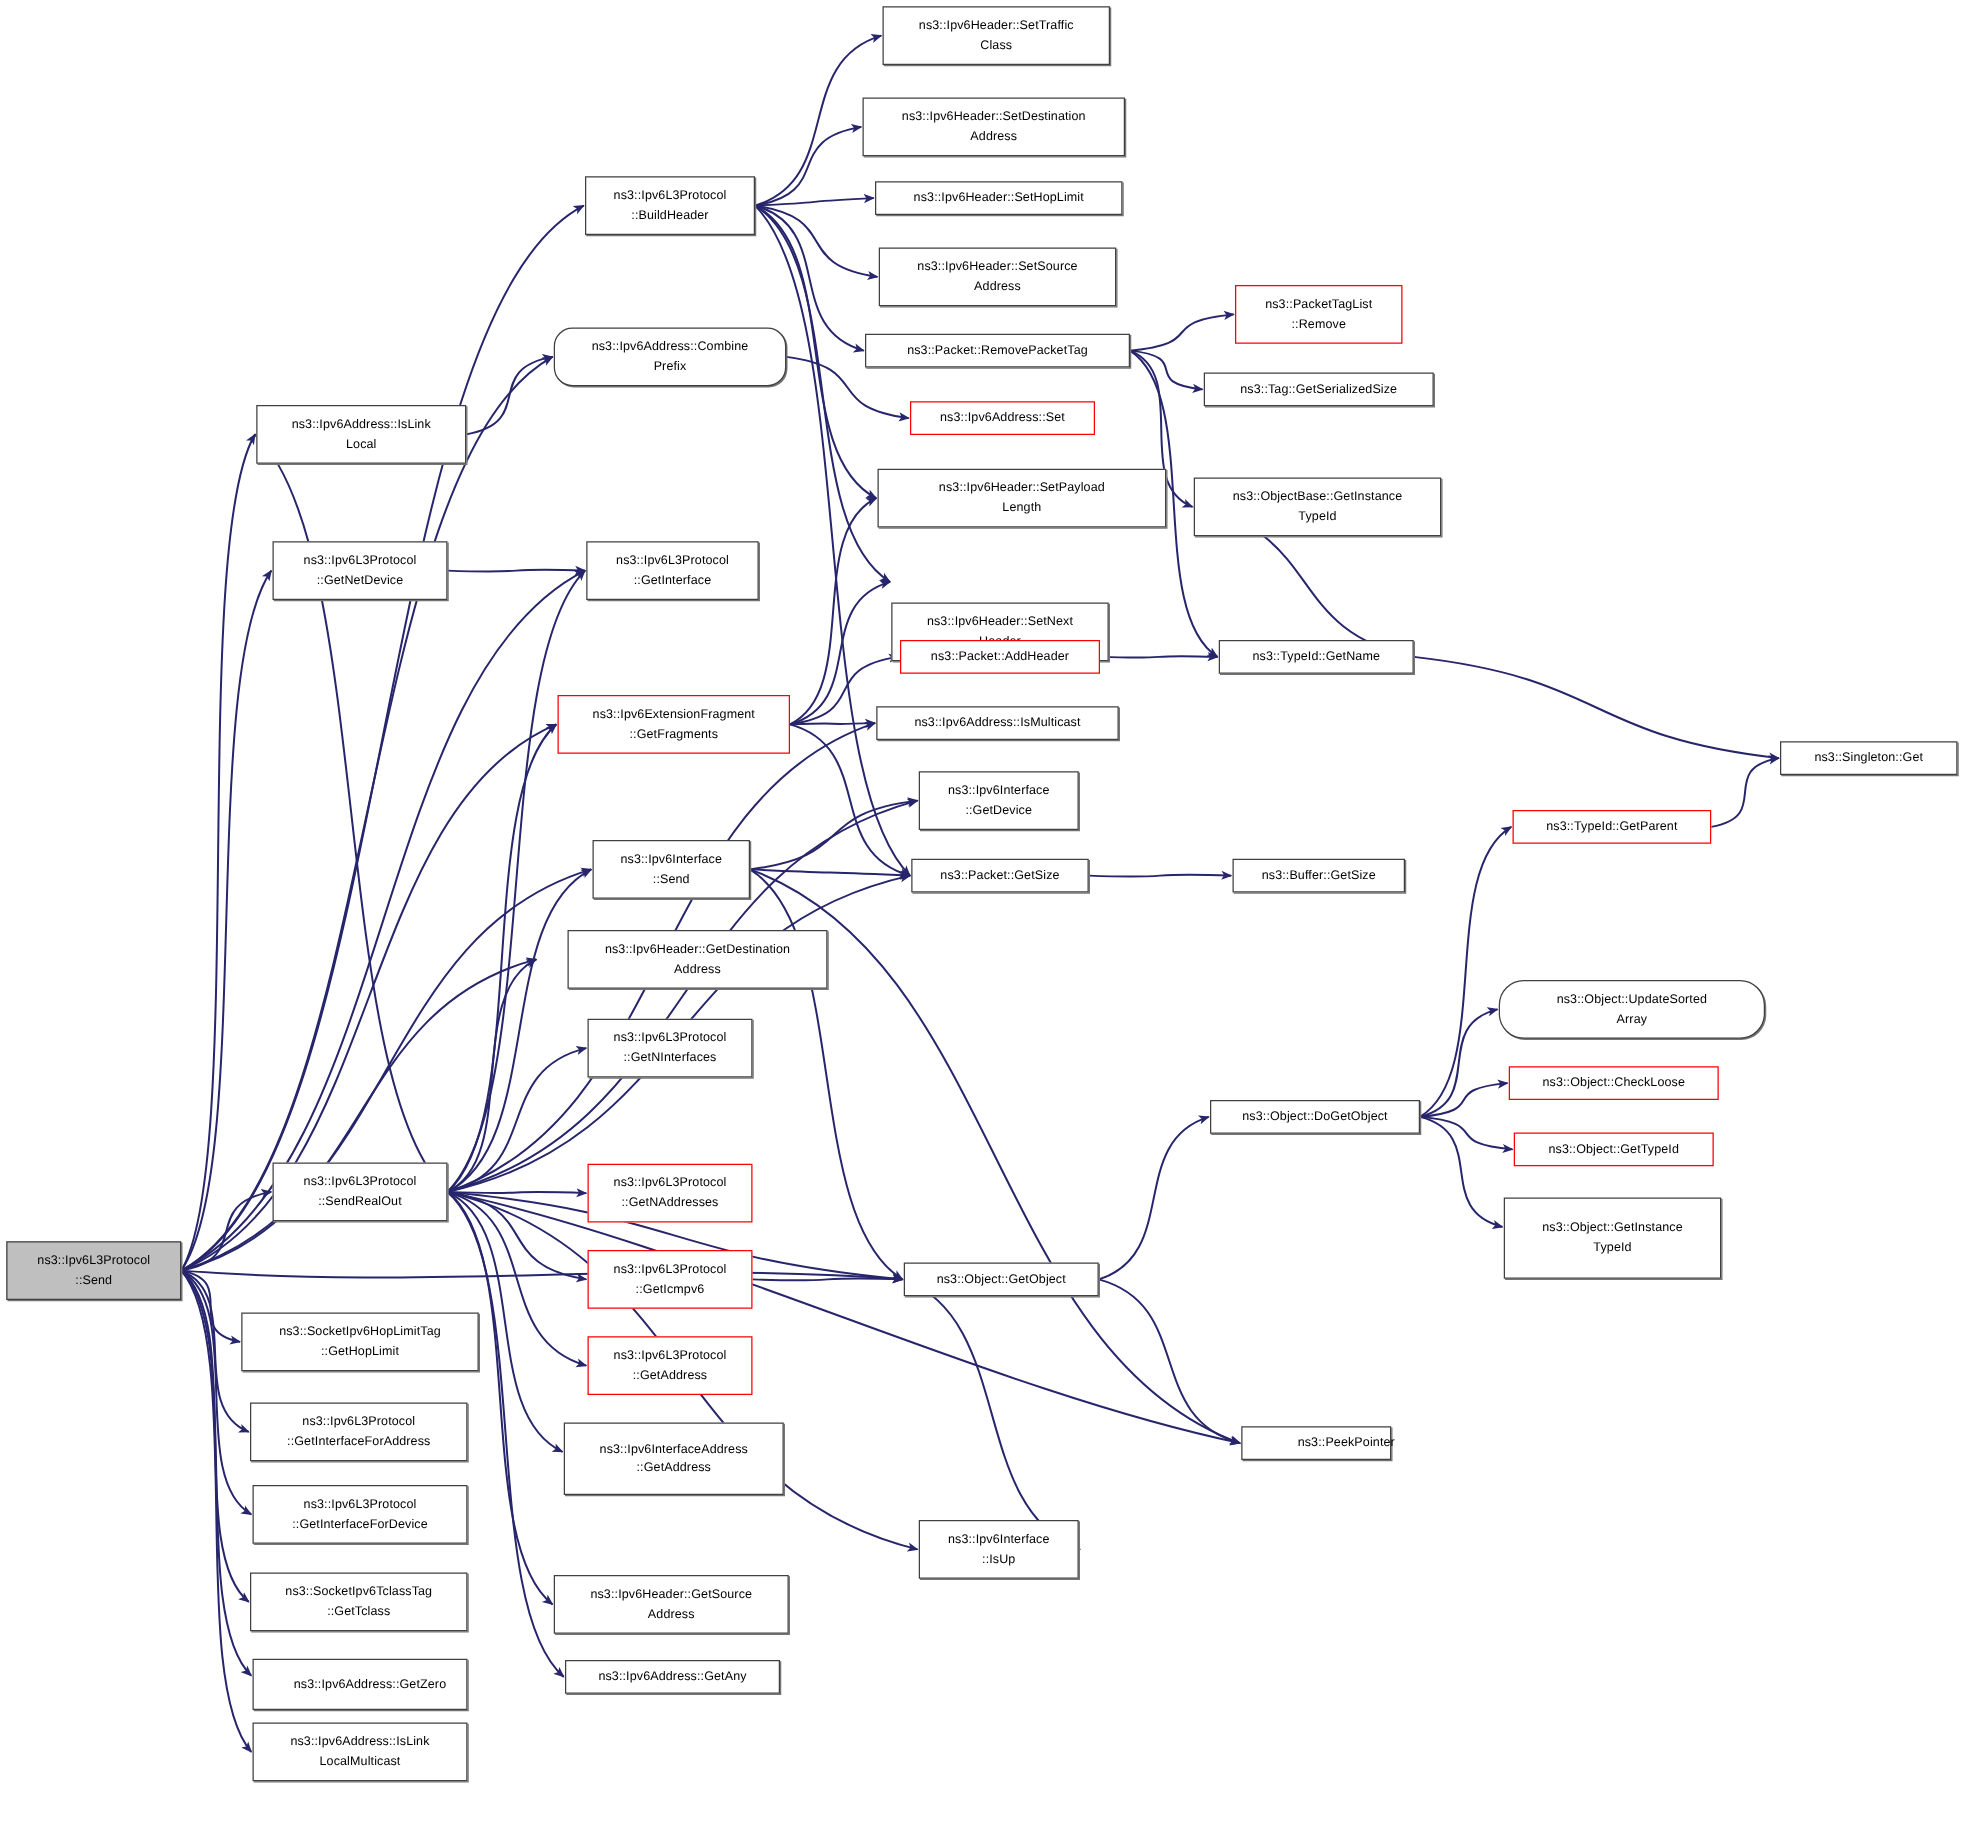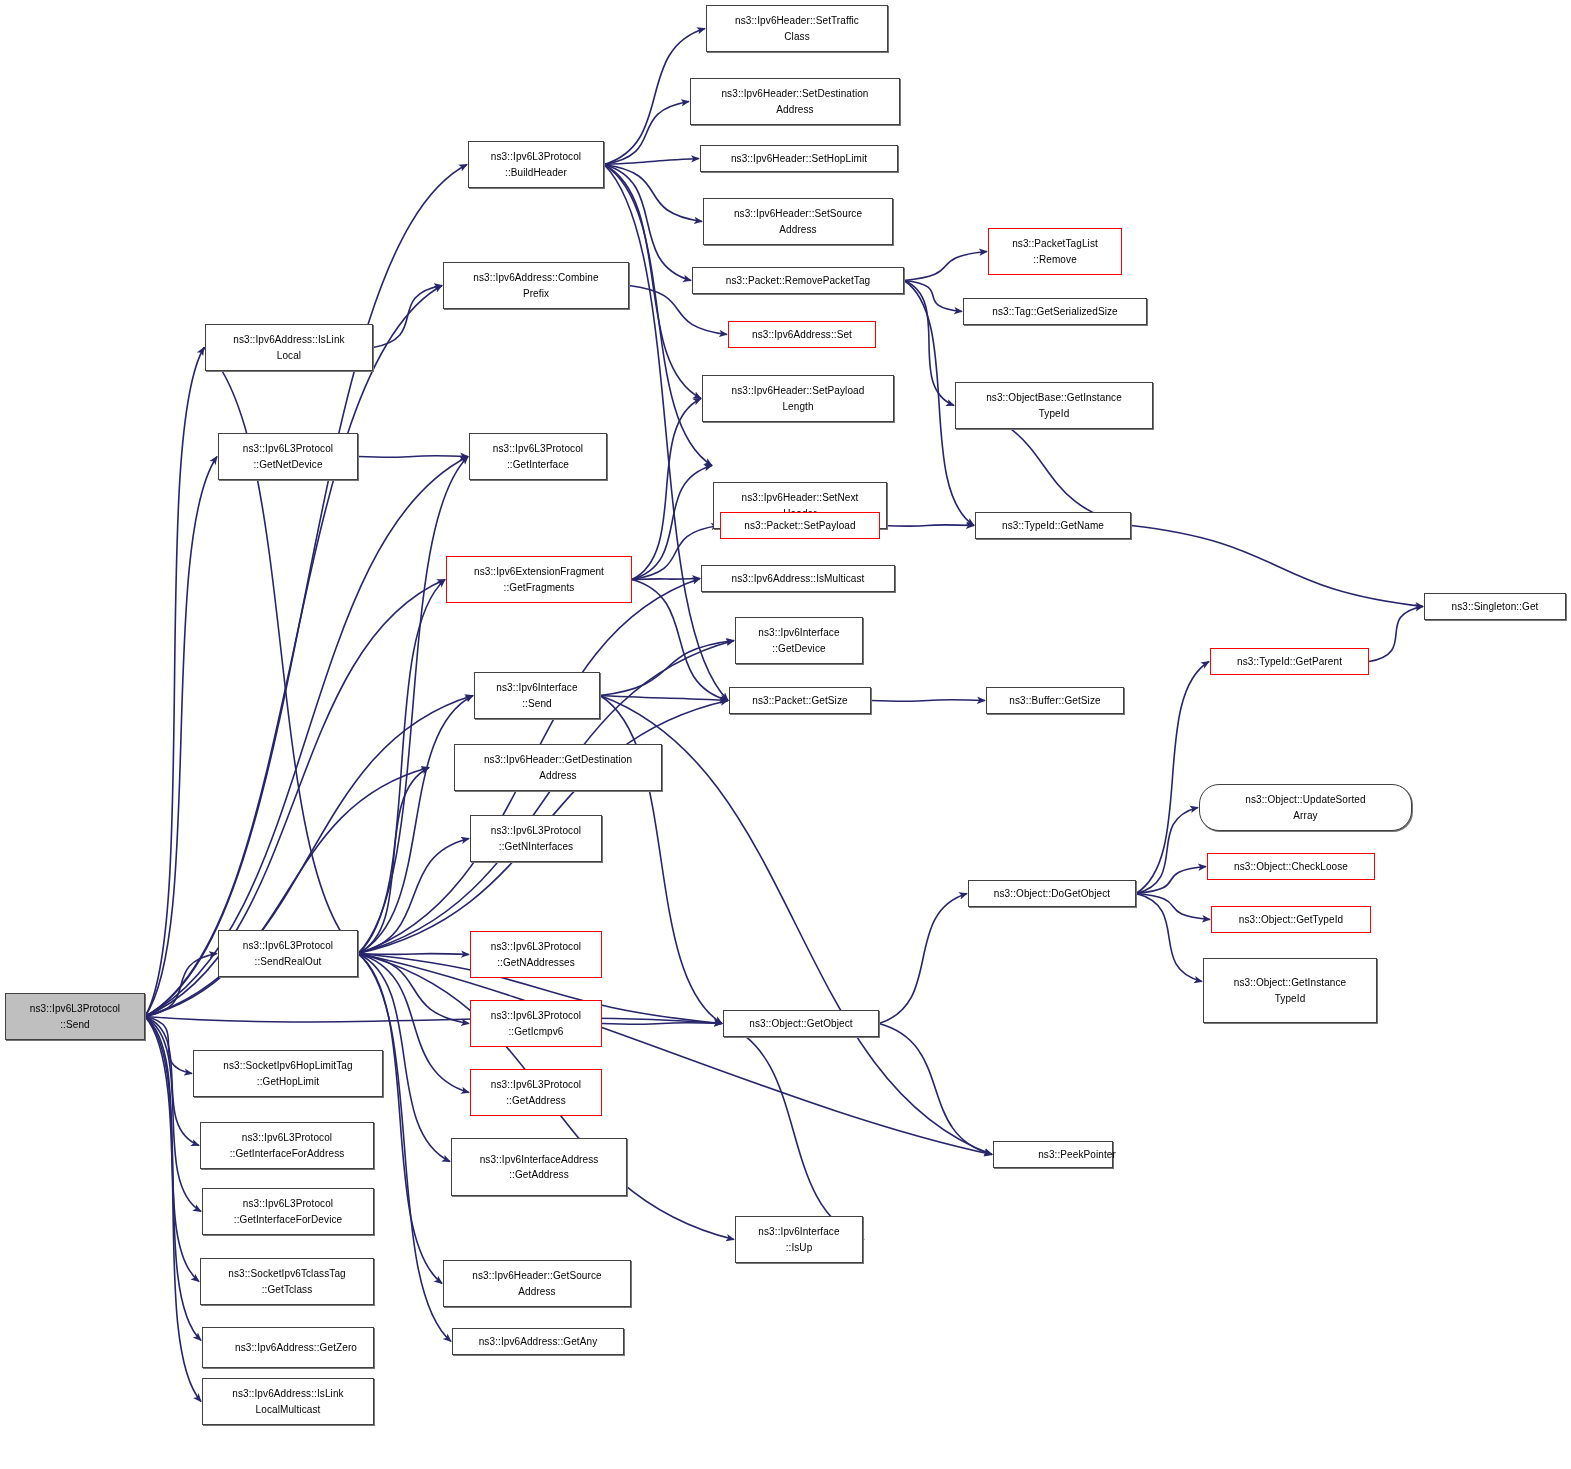--- a/index.html
+++ b/index.html
@@ -136,40 +136,40 @@
 ::Send</span></div>
       <div class="node" style="left: 468px; top: 141px; width: 136px; height: 47px;"><span class="lbl">ns3::Ipv6L3Protocol
 ::BuildHeader</span></div>
       <div class="node" style="left: 706px; top: 5px; width: 182px; height: 47px;"><span class="lbl">ns3::Ipv6Header::SetTraffic
 Class</span></div>
       <div class="node" style="left: 690px; top: 78px; width: 210px; height: 47px;"><span class="lbl">ns3::Ipv6Header::SetDestination
 Address</span></div>
       <div class="node" style="left: 700px; top: 145px; width: 198px; height: 27px;"><span class="lbl">ns3::Ipv6Header::SetHopLimit</span></div>
       <div class="node" style="left: 703px; top: 198px; width: 190px; height: 47px;"><span class="lbl">ns3::Ipv6Header::SetSource
 Address</span></div>
-      <div class="node" style="left: 443px; top: 262px; width: 186px; height: 47px;"><span class="lbl">ns3::Ipv6Address::Combine
+      <div class="node" style="left: 443px; top: 262px; width: 186px; height: 47px; border-radius: 15px;"><span class="lbl">ns3::Ipv6Address::Combine
 Prefix</span></div>
       <div class="node" style="left: 692px; top: 267px; width: 212px; height: 27px;"><span class="lbl">ns3::Packet::RemovePacketTag</span></div>
       <div class="node red" style="left: 988px; top: 228px; width: 134px; height: 47px;"><span class="lbl">ns3::PacketTagList
 ::Remove</span></div>
       <div class="node" style="left: 963px; top: 298px; width: 184px; height: 27px;"><span class="lbl">ns3::Tag::GetSerializedSize</span></div>
       <div class="node" style="left: 205px; top: 324px; width: 168px; height: 47px;"><span class="lbl">ns3::Ipv6Address::IsLink
 Local</span></div>
       <div class="node red" style="left: 728px; top: 321px; width: 148px; height: 27px;"><span class="lbl">ns3::Ipv6Address::Set</span></div>
-      <div class="node" style="left: 702px; top: 375px; width: 192px; height: 47px;"><span class="lbl">ns3::Ipv6Header::SetPayload
+      <div class="node" style="left: 702px; top: 375px; width: 231px; height: 47px;"><span class="lbl">ns3::Ipv6Header::SetPayload
 Length</span></div>
       <div class="node" style="left: 955px; top: 382px; width: 198px; height: 47px;"><span class="lbl">ns3::ObjectBase::GetInstance
 TypeId</span></div>
       <div class="node" style="left: 218px; top: 433px; width: 140px; height: 47px;"><span class="lbl">ns3::Ipv6L3Protocol
 ::GetNetDevice</span></div>
       <div class="node" style="left: 469px; top: 433px; width: 138px; height: 47px;"><span class="lbl">ns3::Ipv6L3Protocol
 ::GetInterface</span></div>
       <div class="node" style="left: 713px; top: 442px; width: 174px; height: 47px; margin-top: 40px;"><span class="lbl">ns3::Ipv6Header::SetNext
 Header</span></div>
-      <div class="node red" style="left: 720px; top: 512px; width: 160px; height: 27px;"><span class="lbl">ns3::Packet::SetPayload</span></div>
+      <div class="node red" style="left: 720px; top: 512px; width: 160px; height: 27px;"><span class="lbl">ns3::Packet::AddHeader</span></div>
       <div class="node" style="left: 975px; top: 512px; width: 156px; height: 27px;"><span class="lbl">ns3::TypeId::GetName</span></div>
       <div class="node red" style="left: 446px; top: 556px; width: 186px; height: 47px;"><span class="lbl">ns3::Ipv6ExtensionFragment
 ::GetFragments</span></div>
       <div class="node" style="left: 701px; top: 565px; width: 194px; height: 27px;"><span class="lbl">ns3::Ipv6Address::IsMulticast</span></div>
       <div class="node" style="left: 735px; top: 617px; width: 128px; height: 47px;"><span class="lbl">ns3::Ipv6Interface
 ::GetDevice</span></div>
       <div class="node" style="left: 1424px; top: 593px; width: 142px; height: 27px;"><span class="lbl">ns3::Singleton::Get</span></div>
       <div class="node red" style="left: 1210px; top: 648px; width: 159px; height: 27px;"><span class="lbl">ns3::TypeId::GetParent</span></div>
       <div class="node" style="left: 474px; top: 672px; width: 126px; height: 47px;"><span class="lbl">ns3::Ipv6Interface
 ::Send</span></div>

